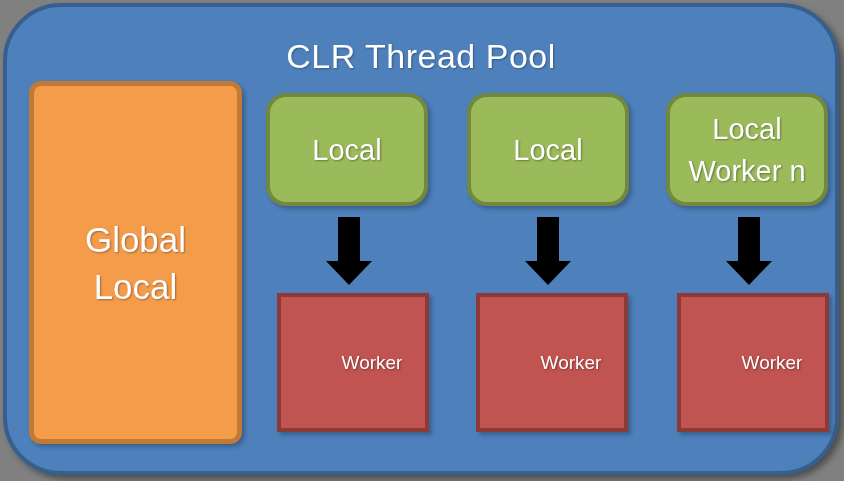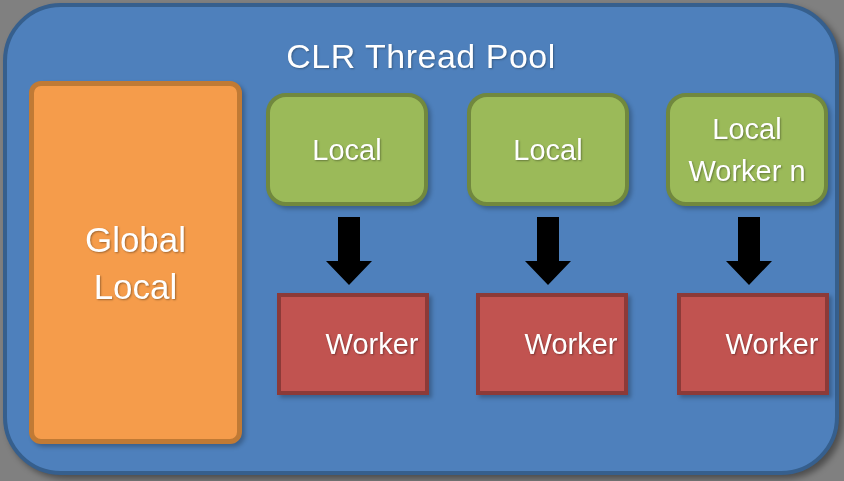--- a/index.html
+++ b/index.html
@@ -60,25 +60,25 @@
     border-radius: 20px;
     font-size: 29px;
     line-height: 42px;
     box-shadow: 3px 3px 4px rgba(0,0,0,0.25);
   }
   .lq-1 { left: 259px; }
   .lq-2 { left: 460px; }
   .lq-3 { left: 659px; }
   .worker {
     top: 286px;
-    width: 152px; height: 102px;
+    width: 152px; height: 139px;
     background: var(--worker-fill, #C15350);
     border: 4px solid var(--worker-border, #8C3A38);
     border-radius: 0;
-    font-size: 29px;
+    font-size: 19px;
     line-height: 44px;
     box-shadow: 3px 3px 4px rgba(0,0,0,0.25);
     padding-left: 38px;
   }
   .wt-1 { left: 270px; }
   .wt-2 { left: 469px; }
   .wt-3 { left: 670px; }
   .arrow {
     position: absolute;
     top: 210px;

